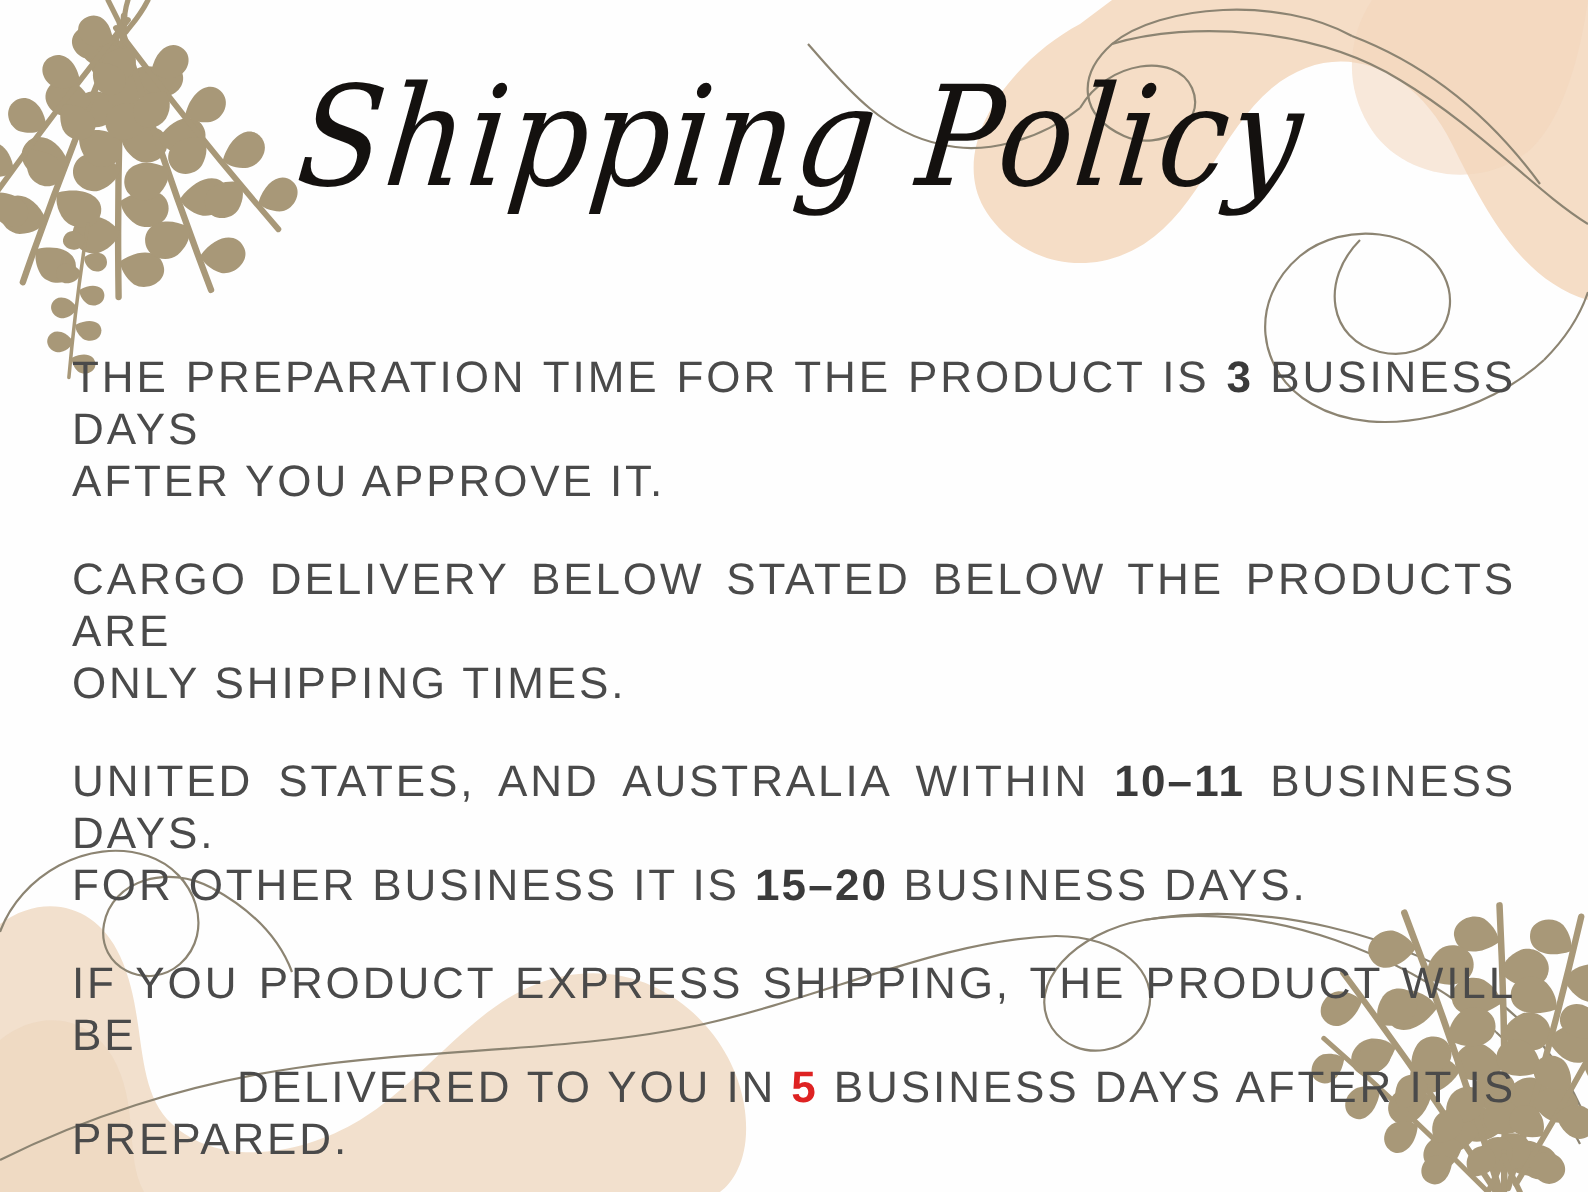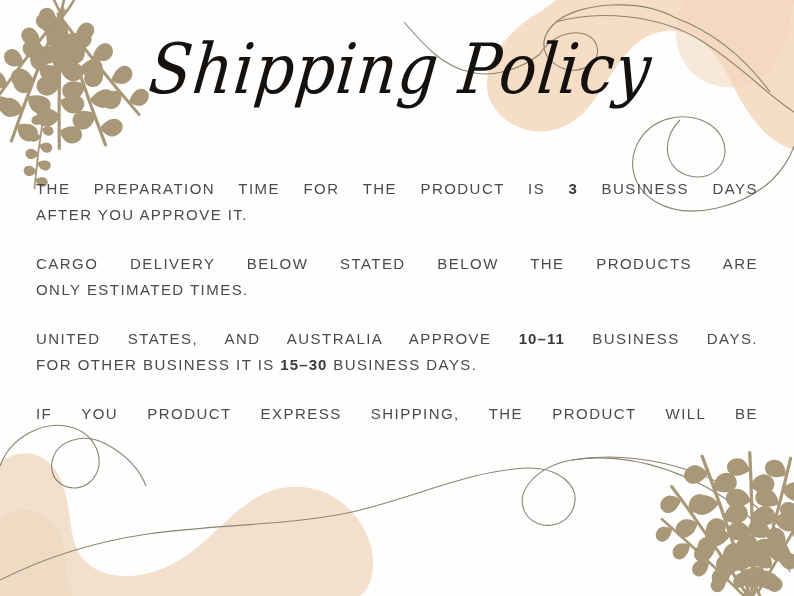--- a/index.html
+++ b/index.html
@@ -45,21 +45,21 @@
   #body-text {
     position:absolute;
     left:36px;
     top:176px;
     width:722px;
     z-index:2;
   }
   .para {
     text-align:justify;
     text-justify:inter-word;
-    font-size:15px;
+    font-size:22px;
     line-height:26px;
     letter-spacing:1.45px;
     color:#4A4A4A;
     margin-bottom:23px;
     hyphens:none;
   }
   .para:last-child { margin-bottom:0; }
   
   .para > .l {
     display:block;
@@ -225,24 +225,25 @@
     <h1 id="title">Shipping Policy</h1>
   </div>
 
   <div id="body-text">
       <p class="para">
         <span class="l just"><span>THE PREPARATION TIME FOR THE PRODUCT IS </span><b>3</b><span> BUSINESS DAYS</span></span>
         <span class="l flush"><span>AFTER YOU APPROVE IT.</span></span>
       </p>
       <p class="para">
         <span class="l just"><span>CARGO DELIVERY BELOW STATED BELOW THE PRODUCTS ARE</span></span>
-        <span class="l flush"><span>ONLY ESTIMATED TIMES.</span></span>
-      </p>
-      <p class="para">
-        <span class="l just"><span>UNITED STATES, AND AUSTRALIA APPROVE </span><b>10–11</b><span> BUSINESS DAYS.</span></span>
-        <span class="l flush"><span>FOR OTHER BUSINESS IT IS </span><b>15–30</b><span> BUSINESS DAYS.</span></span>
+        <span class="l flush"><span>ONLY SHIPPING TIMES.</span></span>
+      </p>
+      <p class="para">
+        <span class="l just"><span>UNITED STATES, AND AUSTRALIA WITHIN </span><b>10–11</b><span> BUSINESS DAYS.</span></span>
+        <span class="l flush"><span>FOR OTHER BUSINESS IT IS </span><b>15–20</b><span> BUSINESS DAYS.</span></span>
       </p>
       <p class="para">
         <span class="l just"><span>IF YOU PRODUCT EXPRESS SHIPPING, THE PRODUCT WILL BE</span></span>
+        <span class="l flush"><span>DELIVERED TO YOU IN </span><span class="red">5</span><span> BUSINESS DAYS AFTER IT IS PREPARED.</span></span>
       </p>
     </div>
 
 </div>
 
 </body></html>

